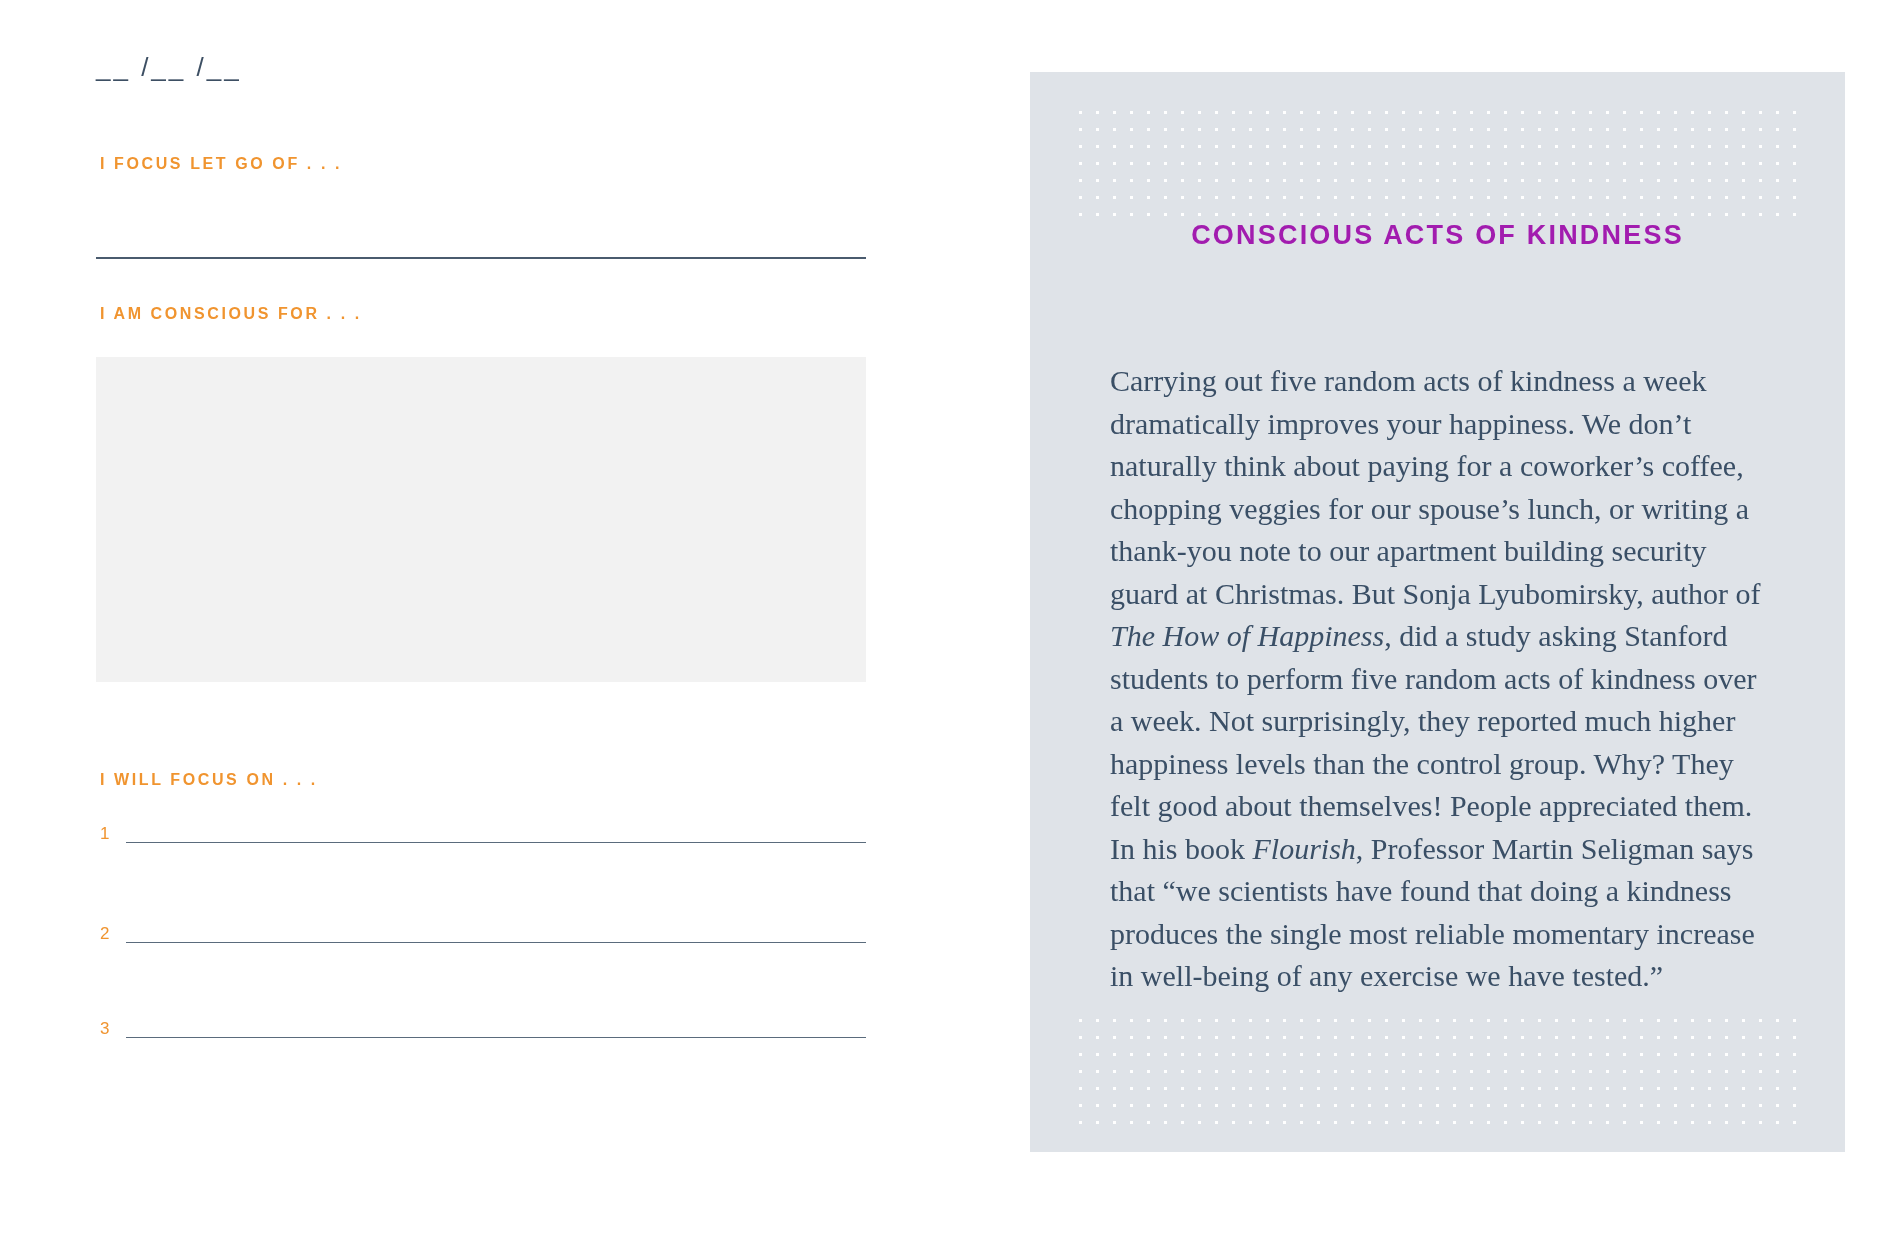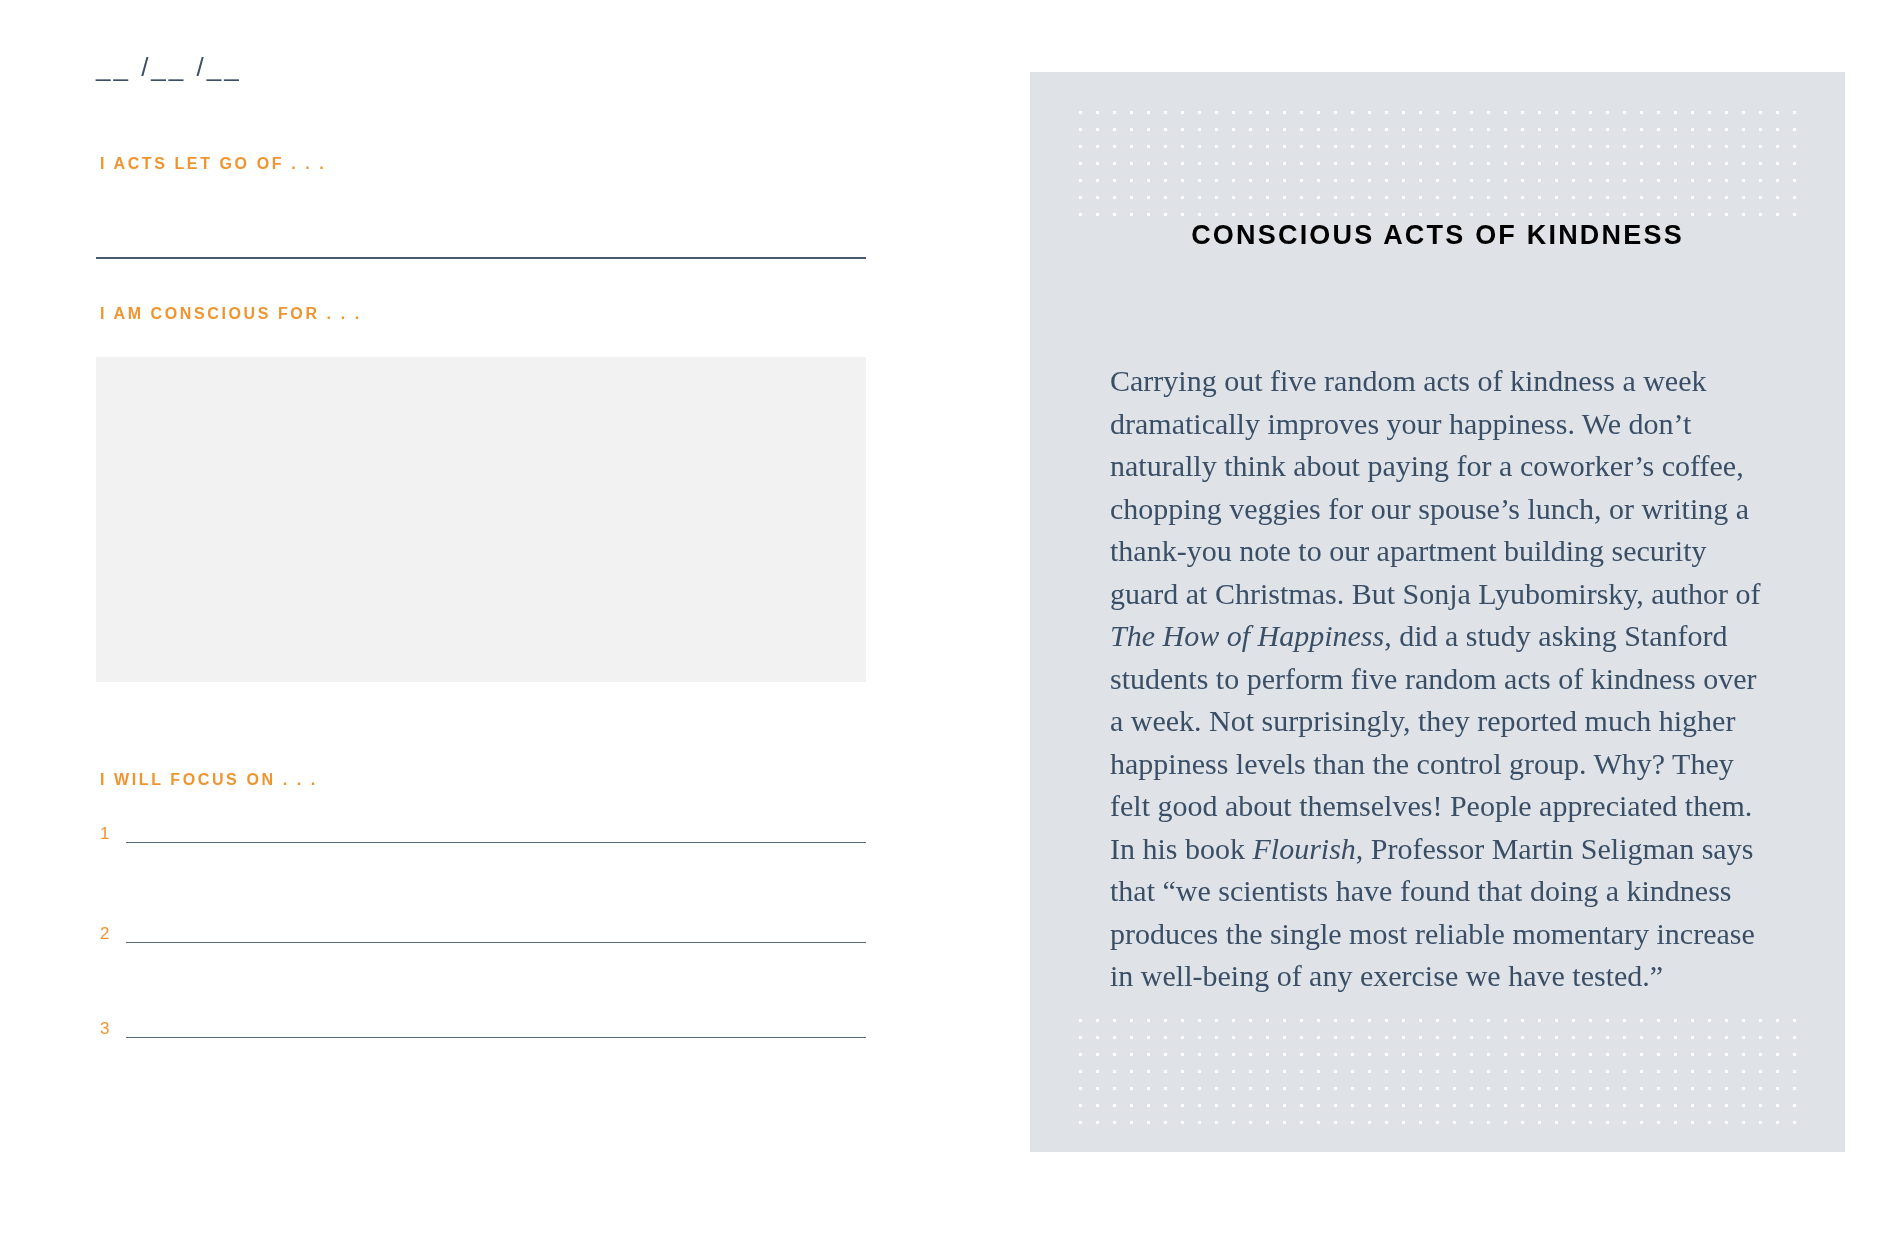--- a/index.html
+++ b/index.html
@@ -131,21 +131,21 @@
   .kindness-title {
     position: absolute;
     left: 0;
     right: 0;
     top: 148px;
     text-align: center;
     font-family: "Liberation Sans", sans-serif;
     font-size: 27px;
     font-weight: bold;
     letter-spacing: 2.2px;
-    color: #000000;
+    color: #a21caf;
   }
 
   .body-copy {
     position: absolute;
     left: 80px;
     top: 288px;
     width: 665px;
     font-family: "Liberation Serif", serif;
     font-size: 30px;
     line-height: 42.5px;
@@ -157,21 +157,21 @@
 </style>
 </head>
 <body>
 
 <div class="spread">
 
   <div class="left-page">
 
     <div class="date-line">__ /__ /__</div>
 
-    <div class="field-label label-letgo">I ACTS LET GO OF . . .</div>
+    <div class="field-label label-letgo">I FOCUS LET GO OF . . .</div>
     <div class="rule rule-letgo"></div>
 
     <div class="field-label label-grateful">I AM CONSCIOUS FOR . . .</div>
     <div class="gratitude-box"></div>
 
     <div class="field-label label-focus">I WILL FOCUS ON . . .</div>
 
     <div class="focus-row focus-1">
       <span class="focus-num">1</span>
       <span class="focus-rule"></span>

